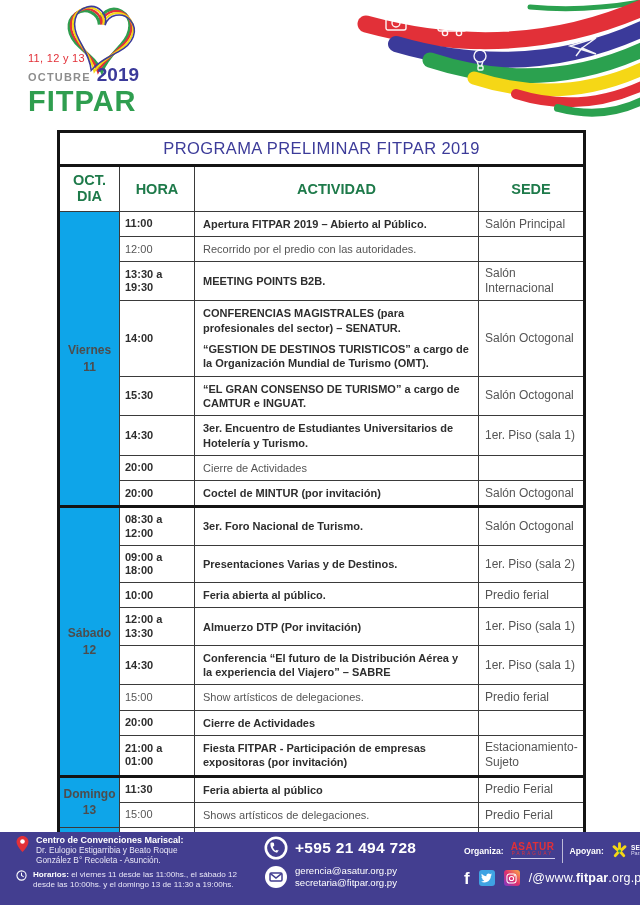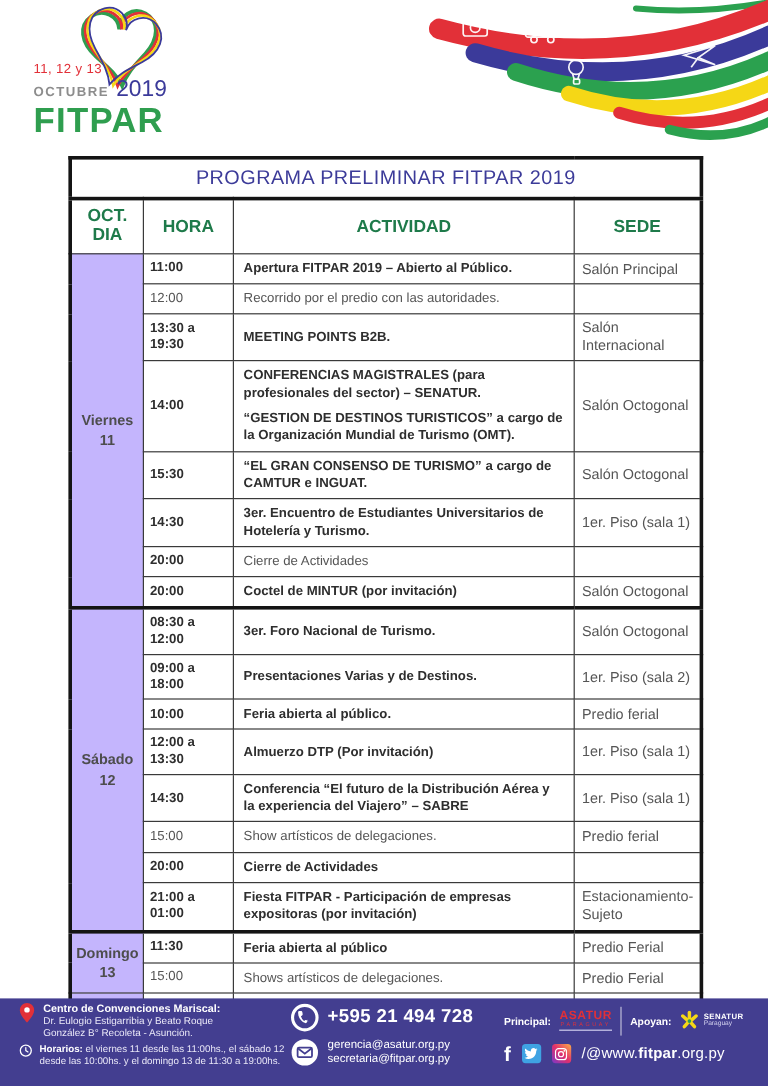--- a/index.html
+++ b/index.html
@@ -9,48 +9,48 @@
     -webkit-font-smoothing:antialiased;
   }
   
   .swoosh{position:absolute;top:0;right:0;width:362px;height:120px}
   .logo{position:absolute;top:4px;left:24px;width:140px;height:112px}
   .heart-svg{position:absolute;top:-2px;left:30px;transform:rotate(6deg)}
   .logo-text{position:absolute;left:4px;bottom:0;line-height:1.05}
   .logo-dates{color:#e23038;font-weight:normal;font-size:11px;letter-spacing:.3px}
   .logo-row{display:flex;align-items:baseline}
   .logo-month{color:#8d8d8d;font-size:11px;letter-spacing:1.2px;font-weight:bold}
-  .logo-year{color:#3b3a9a;font-size:19px;font-weight:normal;margin-left:6px}
+  .logo-year{color:#3b3a9a;font-size:19px;font-weight:bold;margin-left:6px}
   .logo-name{color:#2f9e4f;font-size:29px;font-weight:bold;letter-spacing:1px;margin-top:1px}
   
   .content{position:absolute;top:130px;left:57px;width:526px}
   table.program{width:526px;border-collapse:collapse;table-layout:fixed;border:3px solid #141414}
   .program th,.program td{border:1px solid #3a3a3a}
   th.title-cell{
     border-bottom:3px solid #141414;color:#3c3b99;font-size:16.5px;
     font-weight:normal;padding:6px 4px;letter-spacing:.4px;text-align:center;background:#fff;
   }
   tr.cols th{color:#1e7a4a;font-size:14.5px;font-weight:bold;padding:6px 2px;text-align:center;background:#fff}
   tr.cols th .two-line{line-height:1.1}
-  td.day{font-weight:bold;color:#4d4d4d;font-size:12px;text-align:center;vertical-align:middle;line-height:1.4;background:#c4b5fd}
+  td.day{font-weight:bold;color:#4d4d4d;font-size:12px;text-align:center;vertical-align:middle;line-height:1.4;background:#0ea5e9}
   td.time{font-size:11px;color:#555;padding:5px 5px;vertical-align:middle;line-height:1.2}
   td.act{font-size:11px;color:#555;padding:5px 8px;vertical-align:middle;line-height:1.3}
   td.sede{font-size:12px;color:#555;padding:4px 6px;vertical-align:middle;line-height:1.25}
   td.b{font-weight:bold;color:#2e2e2e}
   td.act p{margin:0}
   td.act p + p{margin-top:7px}
   tr.sec td{border-top:3px solid #141414}
   
   .after-table{position:relative;margin-top:5px;height:36px}
   .note{position:absolute;left:7px;top:2px;font-size:7.5px;font-weight:bold;color:#333}
   .slogan{width:100%;text-align:center;color:#1b7b49;font-size:26px;font-weight:bold;letter-spacing:.5px}
   
   .bar{
     position:absolute;left:0;bottom:0;width:640px;height:73px;background:#433e90;color:#fff;
-    display:flex;align-items:center;box-sizing:border-box;padding:8px 12px 20px 16px;gap:0;
+    display:flex;align-items:center;box-sizing:border-box;padding:8px 12px 20px 16px;gap:22px;
   }
   .bar .col-left{width:226px;flex:none}
   .icon-row{display:flex;gap:7px;align-items:flex-start}
   .venue-title{font-size:9px;font-weight:bold;line-height:1.2}
   .venue-line{font-size:8.3px;color:#e9e7f7;line-height:1.2}
   .hours-row{margin-top:4px;display:flex;gap:6px;align-items:flex-start}
   .hours-text{font-size:8.1px;color:#e9e7f7;line-height:1.25}
   .hours-text b{color:#fff}
   .bar .col-mid{width:178px;flex:none}
   .phone-row{display:flex;align-items:center;gap:7px}
@@ -330,21 +330,21 @@
       </svg>
       <div class="email-lines">
         <div>gerencia@asatur.org.py</div>
         <div>secretaria@fitpar.org.py</div>
       </div>
     </div>
   </div>
 
   <div class="col-right">
     <div class="org-row">
-      <span class="small-label">Principal:</span>
+      <span class="small-label">Organiza:</span>
       <div class="asatur">
         <div class="asatur-name">ASATUR</div>
         <div class="asatur-sub">PARAGUAY</div>
       </div>
       <div class="vdivider"></div>
       <span class="small-label">Apoyan:</span>
       <div class="sponsor">
         <svg width="17" height="17" viewBox="0 0 20 20">
           <g stroke="#f5d716" stroke-width="3.4" stroke-linecap="round">
             <line x1="10" y1="2" x2="10" y2="8"></line>

